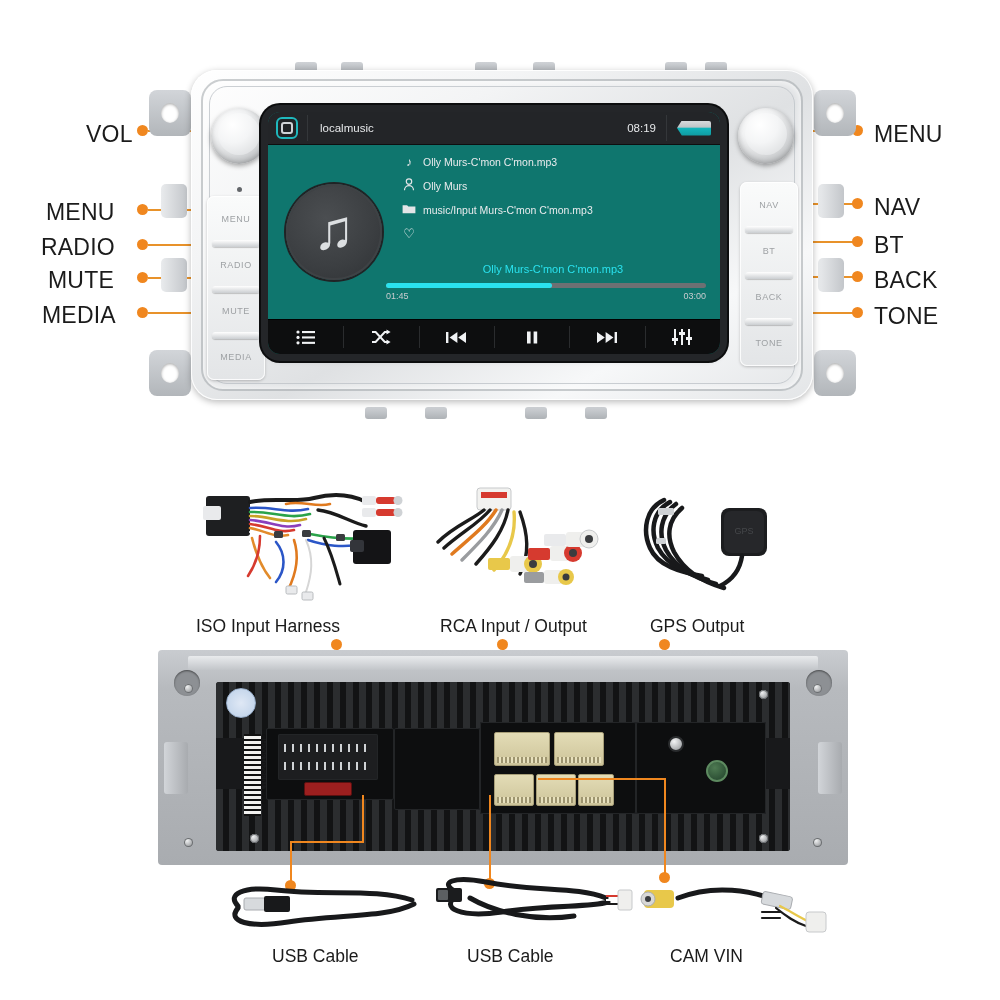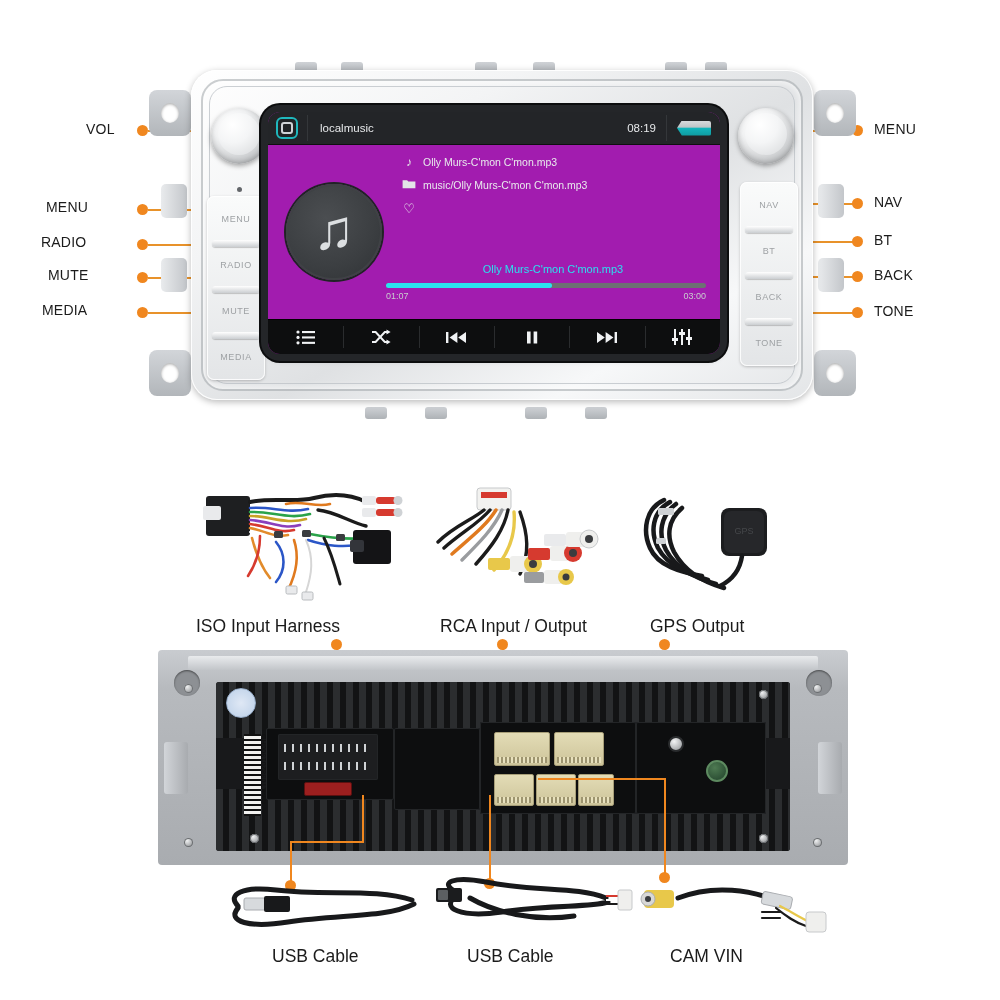--- a/index.html
+++ b/index.html
@@ -8,21 +8,21 @@
     background: #ffffff;
     font-family: "Liberation Sans", sans-serif;
     position: relative;
     overflow: hidden;
   }
   .stage { position: absolute; inset: 0; }
 
   
   .callout-label {
     position: absolute;
-    font-size: 14px;
+    font-size: 23px;
     color: #1b1b1b;
     letter-spacing: .2px;
     white-space: nowrap;
     font-family: "Liberation Sans", sans-serif;
   }
   .callout-line {
     position: absolute;
     height: 1.6px;
     background: #e8922a;
   }
@@ -100,21 +100,21 @@
   .hard-btn + .hard-btn::before {
     content:""; position:absolute; top:-2px; left:5px; right:5px; height:7px;
     background: linear-gradient(180deg,#ffffff,#cbced1);
     border-radius: 4px;
     box-shadow: 0 1px 1px rgba(0,0,0,.2);
   }
 
   
   #screen {
     position: absolute; left: 268px; top: 112px; width: 452px; height: 242px;
-    background: #a21caf; border-radius: 12px;
+    background: #0f766e; border-radius: 12px;
     box-shadow: 0 0 0 7px #242629, 0 0 0 9px #0c0d0e, 0 3px 8px rgba(0,0,0,.45);
     overflow: hidden;
     font-family: "Liberation Sans", sans-serif;
   }
   .scr-topbar {
     height: 33px; background: #232528; display: flex; align-items: center;
     border-bottom: 1px solid #0e0f10; position: relative;
   }
   .home-icon {
     width: 22px; height: 22px; margin-left: 8px; border-radius: 6px;
@@ -405,39 +405,48 @@
         </div>
       </div>
 
       <div class="meta">
         <div class="meta-row">
           <span class="meta-ico">♪</span>
           <span class="meta-txt">Olly Murs-C'mon C'mon.mp3</span>
         </div>
         <div class="meta-row">
           <span class="meta-ico">
+            <svg width="12" height="13" viewBox="0 0 12 13">
+              <circle cx="6" cy="3.6" r="2.7" stroke="#e3e5e7" stroke-width="1.2" fill="none"></circle>
+              <path d="M1.5 12.2a4.5 4.5 0 0 1 9 0" stroke="#e3e5e7" stroke-width="1.2" fill="none"></path>
+            </svg>
+          </span>
+          <span class="meta-txt">Olly Murs</span>
+        </div>
+        <div class="meta-row">
+          <span class="meta-ico">
             <svg width="14" height="11" viewBox="0 0 14 11">
               <path d="M0.6 2.2h4.5l1.2 1.4h7.1v6.6H0.6z" fill="#e3e5e7"></path>
             </svg>
           </span>
-          <span class="meta-txt">music/Olly Murs-C'mon C'mon.mp3</span>
+          <span class="meta-txt">music/Input Murs-C'mon C'mon.mp3</span>
         </div>
         <div class="meta-row">
           <span class="meta-ico heart">♡</span>
         </div>
       </div>
 
       <div class="nowplay">Olly Murs-C'mon C'mon.mp3</div>
 
       <div class="prog-wrap">
         <div class="prog-track">
           <div class="prog-fill" style="width: 52%;"></div>
         </div>
         <div class="prog-times">
-          <span>01:07</span>
+          <span>01:45</span>
           <span>03:00</span>
         </div>
       </div>
     </div>
 
     <div class="scr-bottombar">
       <div class="tb">
         <svg width="20" height="15" viewBox="0 0 20 15">
           <circle cx="2" cy="2" r="1.6" fill="#f0f2f4"></circle>
             <rect x="6" y="1" width="13" height="2.1" fill="#f0f2f4"></rect>

